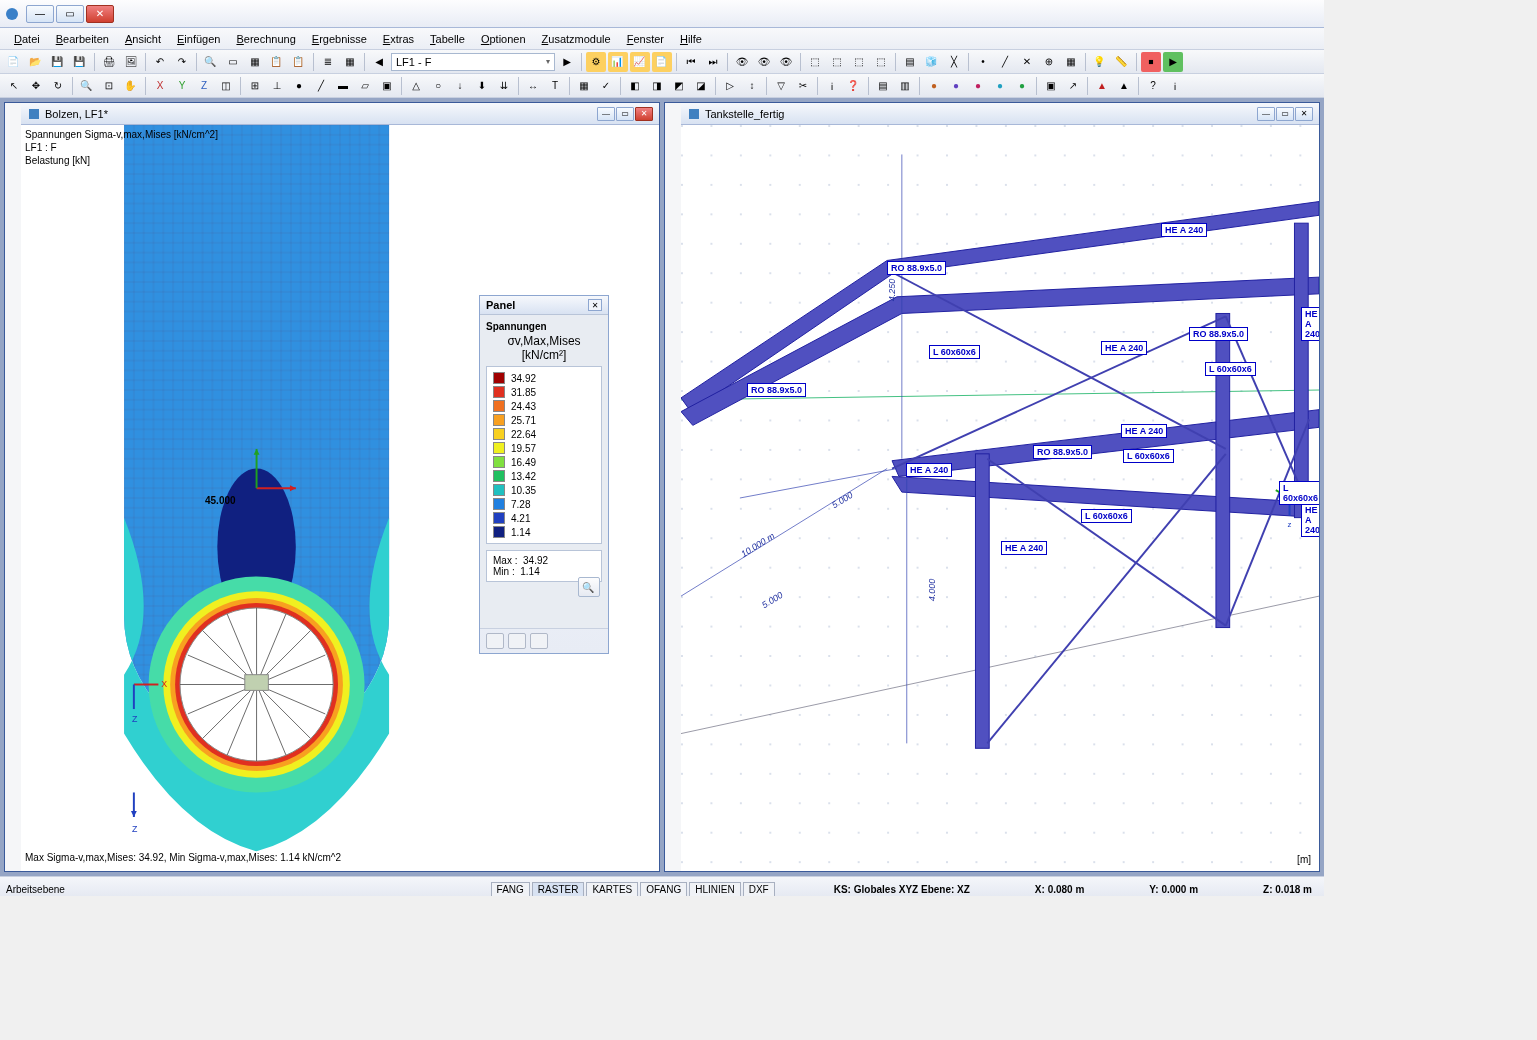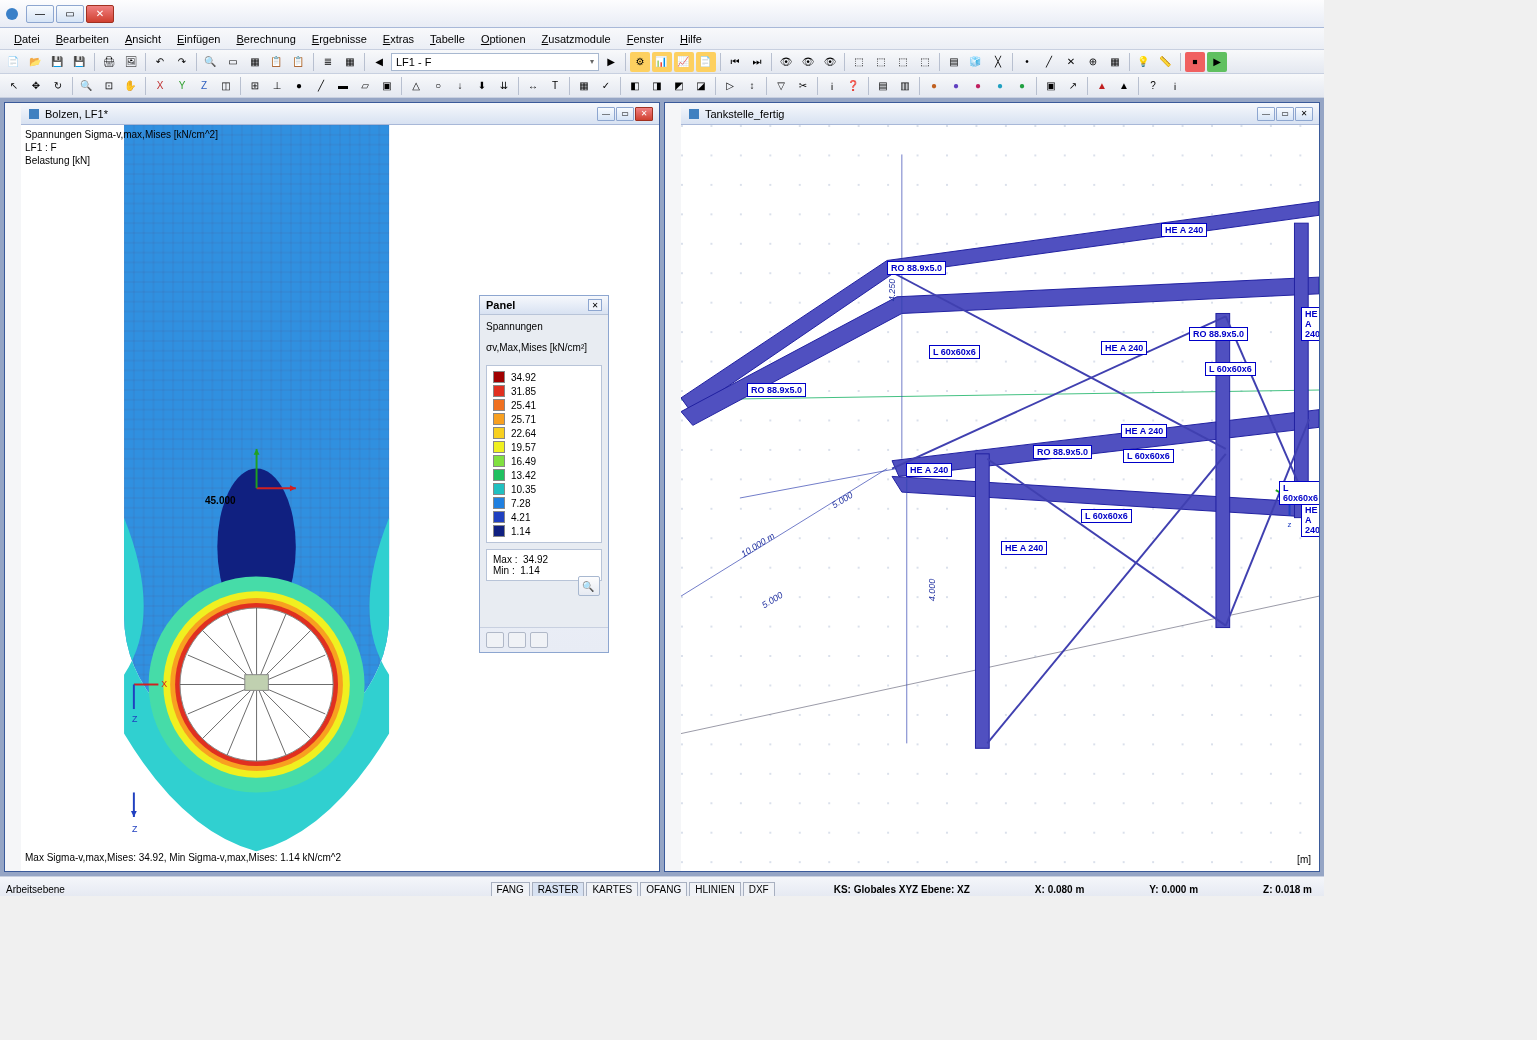--- a/index.html
+++ b/index.html
@@ -12,21 +12,21 @@
 .titlebar .winbtn { width: 28px; height: 18px; border: 1px solid #8da6d0; border-radius: 2px; display: flex; align-items: center; justify-content: center; font-size: 10px; background: linear-gradient(#f8fbfe,#d6e4f6); cursor: pointer; }
 .titlebar .winbtn.close { background: linear-gradient(#f08080,#d04030); color: #fff; border-color: #a03020; }
 
 .menubar { height: 22px; background: linear-gradient(#f8f9fb,#ebeef5); border-bottom: 1px solid #c8d0e0; display: flex; align-items: center; padding: 0 6px; }
 .menubar .menu-item { padding: 2px 8px; cursor: pointer; }
 .menubar .menu-item u { text-decoration: underline; }
 
 .toolbar { height: 24px; background: linear-gradient(#f8f9fb,#e4e8f0); border-bottom: 1px solid #c8d0e0; display: flex; align-items: center; padding: 0 4px; gap: 2px; }
 .toolbar .tbtn { width: 20px; height: 20px; border: 1px solid transparent; border-radius: 2px; display: flex; align-items: center; justify-content: center; cursor: pointer; font-size: 10px; }
 .toolbar .sep { width: 1px; height: 18px; background: #b8c0d0; margin: 0 2px; }
-.toolbar .combo { height: 18px; width: 208px; border: 1px solid #a8b8d0; background: #fff; display: flex; align-items: center; padding: 0 4px; font-size: 11px; }
+.toolbar .combo { height: 18px; width: 164px; border: 1px solid #a8b8d0; background: #fff; display: flex; align-items: center; padding: 0 4px; font-size: 11px; }
 .toolbar .combo .dd { margin-left: auto; font-size: 8px; color: #666; }
 
 .workspace { flex: 1; background: #95a5c5; padding: 4px; display: flex; gap: 4px; height: calc(100% - 28px - 22px - 24px - 24px - 20px); }
 
 .subwindow { background: #f5f6f8; border: 1px solid #3a5a9a; display: flex; flex-direction: column; position: relative; padding-left: 16px; }
 .subwindow .sw-title { height: 22px; background: linear-gradient(#f6f8fc,#d8e2f2); display: flex; align-items: center; padding: 0 6px; border-bottom: 1px solid #a8b8d8; }
 .subwindow .sw-title .sw-icon { width: 14px; height: 14px; margin-right: 4px; }
 .subwindow .sw-title .txt { flex: 1; }
 .subwindow .sw-title .sw-btns { display: flex; gap: 1px; }
 .subwindow .sw-title .sw-btn { width: 18px; height: 14px; border: 1px solid #8da6d0; border-radius: 1px; background: linear-gradient(#f8fbfe,#d6e4f6); display: flex; align-items: center; justify-content: center; font-size: 8px; cursor: pointer; }
@@ -34,22 +34,22 @@
 .subwindow .canvas { flex: 1; background: #fff; overflow: hidden; position: relative; }
 
 #view-left { width: 50%; }
 #view-right { width: 50%; }
 
 .panel-float { position: absolute; top: 170px; right: 50px; width: 130px; background: linear-gradient(#f6f8fc,#e8ecf5); border: 1px solid #8da6d0; }
 .panel-float .ph { background: linear-gradient(#f6f8fc,#d8e2f2); padding: 3px 6px; display: flex; align-items: center; border-bottom: 1px solid #b8c4d8; }
 .panel-float .ph .txt { flex: 1; font-weight: bold; }
 .panel-float .ph .x { width: 14px; height: 12px; border: 1px solid #8da6d0; background: #f0f4fa; display: flex; align-items: center; justify-content: center; font-size: 8px; cursor: pointer; }
 .panel-float .pbody { padding: 6px; background: #e8ecf2; }
-.panel-float .sub { font-size: 10px; margin-bottom: 10px; }
-.panel-float .unit { font-size: 10px; margin-bottom: 12px; }
+.panel-float .sub { font-size: 10px; margin-bottom: 2px; font-weight: bold; }
+.panel-float .unit { font-size: 12px; margin-bottom: 4px; text-align: center; }
 .panel-float .legend { background: #fff; border: 1px solid #b8c4d8; padding: 4px; }
 .panel-float .lg-row { display: flex; align-items: center; gap: 6px; font-size: 10px; padding: 1px 2px; }
 .panel-float .lg-sw { width: 12px; height: 12px; border: 1px solid #888; }
 .panel-float .mm { background: #fff; border: 1px solid #b8c4d8; margin-top: 6px; padding: 4px 6px; font-size: 10px; }
 .panel-float .pfoot { padding: 4px 6px; display: flex; gap: 4px; border-top: 1px solid #c8d0e0; }
 .panel-float .pfoot .fbtn { width: 18px; height: 16px; border: 1px solid #b0b8c8; background: #f0f2f6; border-radius: 2px; cursor: pointer; }
 .panel-float .opt-btn { position: absolute; right: 8px; bottom: 56px; width: 22px; height: 20px; border: 1px solid #a8b8d0; background: linear-gradient(#fdfdfe,#e6eaf2); border-radius: 2px; display:flex;align-items:center;justify-content:center;font-size:10px;cursor:pointer; }
 
 .fea-canvas { width: 100%; height: 100%; }
 
@@ -323,21 +323,21 @@
               <div class="lg-row">
                 <div class="lg-sw" style="background: rgb(160, 0, 0);"></div>
                 <span>34.92</span>
               </div>
               <div class="lg-row">
                 <div class="lg-sw" style="background: rgb(224, 48, 32);"></div>
                 <span>31.85</span>
               </div>
               <div class="lg-row">
                 <div class="lg-sw" style="background: rgb(240, 112, 32);"></div>
-                <span>25.41</span>
+                <span>24.43</span>
               </div>
               <div class="lg-row">
                 <div class="lg-sw" style="background: rgb(248, 160, 32);"></div>
                 <span>25.71</span>
               </div>
               <div class="lg-row">
                 <div class="lg-sw" style="background: rgb(248, 208, 32);"></div>
                 <span>22.64</span>
               </div>
               <div class="lg-row">

